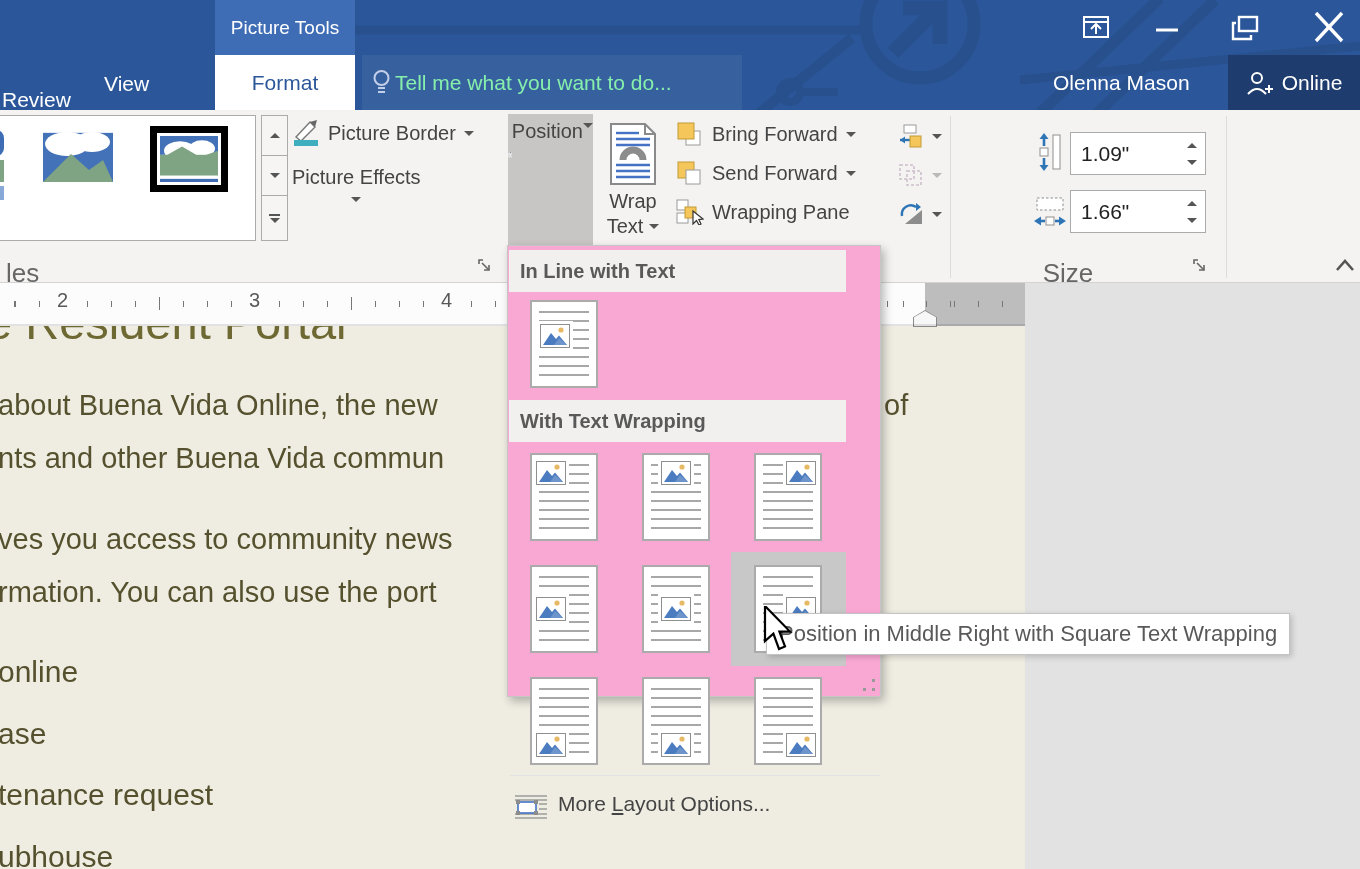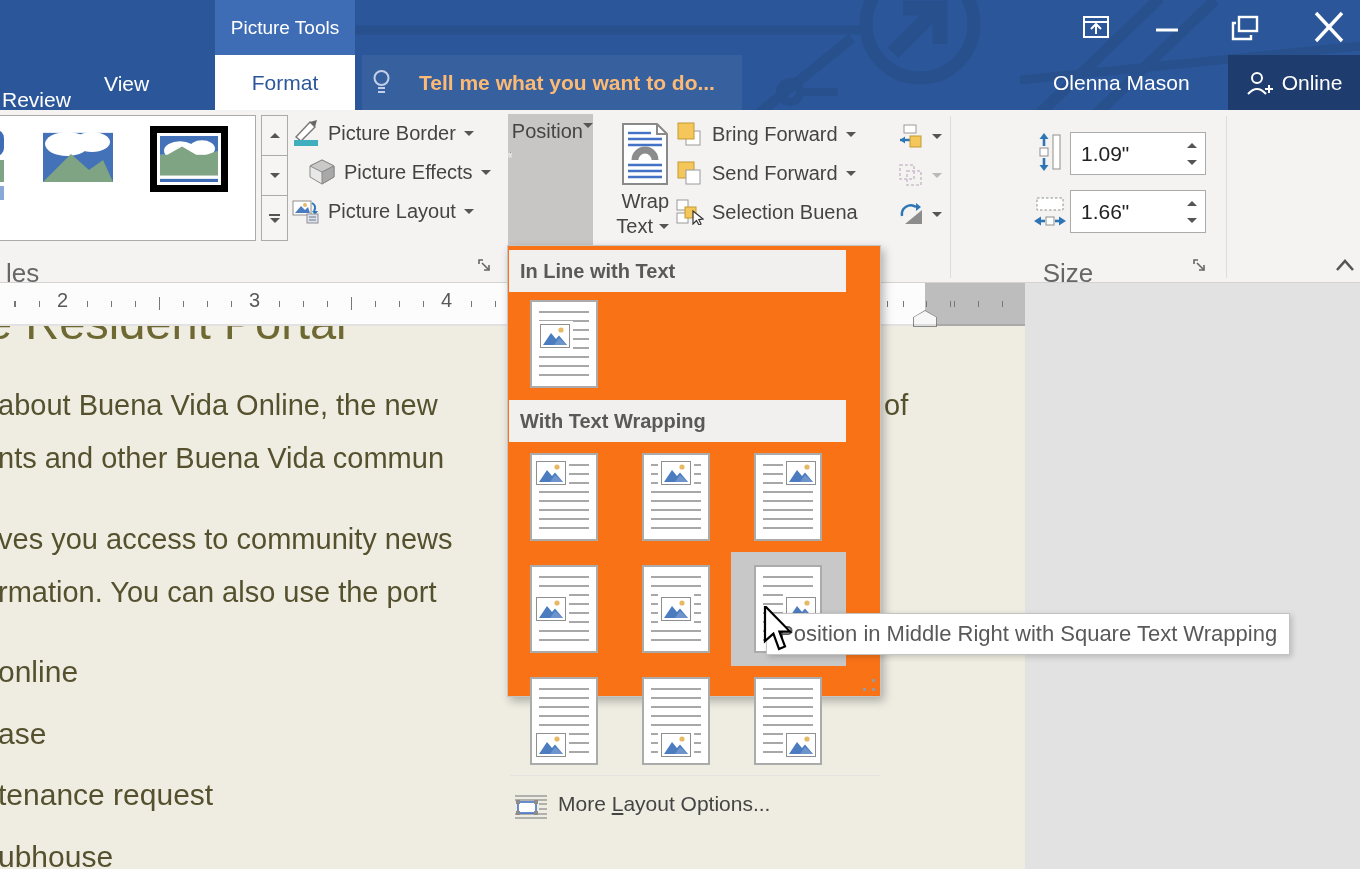--- a/index.html
+++ b/index.html
@@ -10,22 +10,22 @@
 
   
   .titlebar { left:0; top:0; width:1360px; height:110px; background:#2B579A; z-index:30; }
   .circuit { left:0; top:0; z-index:0; }
   .pt-context { left:215px; top:0; width:140px; height:55px; background:#3E6DB5; color:#fff;
     font-size:19px; display:flex; align-items:center; justify-content:center; z-index:2; }
   .tab { color:#fff; font-size:21px; top:72px; z-index:2; }
   .tab-format { left:215px; top:55px; width:140px; height:55px; background:#fff; color:#2B579A;
     font-size:21px; display:flex; align-items:center; justify-content:center; z-index:2; }
   .tellme-band { left:362px; top:55px; width:380px; height:55px; background:rgba(255,255,255,0.06); z-index:1; }
-  .tellme { left:372px; top:55px; height:55px; display:flex; align-items:center; gap:28px;
-    color:#fdba74; font-size:21px; z-index:2;font-weight:bold; }
+  .tellme { left:372px; top:55px; height:55px; display:flex; align-items:center; gap:4px;
+    color:#86efac; font-size:21px; z-index:2; }
   .username { left:1053px; top:71px; color:#fff; font-size:21px; z-index:2; }
   .share-btn { left:1228px; top:55px; width:132px; height:55px; background:#1E3C6D; color:#fff;
     font-size:21px; display:flex; align-items:center; justify-content:center; gap:8px; z-index:2; }
   .wc { z-index:3; cursor:default; }
 
   
   .ribbon { left:0; top:110px; width:1360px; height:173px; background:#F4F3F1; z-index:20;
     border-bottom:1px solid #D5D3D1; }
   .rb-label { font-size:20px; color:#444; white-space:nowrap; }
   .group-sep { width:1px; background:#DEDCDA; top:6px; height:162px; }
@@ -34,21 +34,21 @@
     border-top:5px solid #555; }
   .tri-up { width:0; height:0; border-left:5px solid transparent; border-right:5px solid transparent;
     border-bottom:5px solid #555; }
   .gallery { left:-6px; top:5px; width:262px; height:126px; background:#fff; border:1px solid #ABABAB; overflow:hidden; }
   .gal-btn { left:261px; width:27px; background:#F6F5F4; border:1px solid #ABABAB;
     display:flex; align-items:center; justify-content:center; flex-direction:column; gap:2px; }
   .style-thumb3 { left:155px; top:10px; width:78px; height:66px; background:#000; padding:7px; }
   .style-thumb3 .inner { width:100%; height:100%; border:3px solid #fff; background:#fff; }
   .pos-btn { left:508px; top:4px; width:85px; height:132px; background:#C8C6C4;
     display:flex; flex-direction:row; align-items:flex-start; }
-  .wrap-btn { left:597px; top:4px; width:72px; height:132px; display:flex; flex-direction:column; align-items:flex-end; }
+  .wrap-btn { left:597px; top:4px; width:72px; height:132px; display:flex; flex-direction:column; align-items:center; }
   .arr-row { display:flex; align-items:center; gap:8px; height:28px; }
   .field { background:#fff; border:1px solid #ABABAB; font-size:21px; color:#222;
     display:flex; align-items:center; padding-left:10px; position:absolute; }
   .spin { position:absolute; right:8px; display:flex; flex-direction:column; gap:12px; }
   .launcher line, .launcher path { stroke:#666; stroke-width:1.6; fill:none; }
 
   
   .ruler { left:0; top:283px; width:1360px; height:43px; z-index:10; }
   .ruler-white { left:0; top:0; width:925px; height:43px; background:#FCFCFC; }
   .ruler-gray { left:925px; top:0; width:100px; height:43px; background:#BDBDBD; }
@@ -56,21 +56,21 @@
   .halftick { top:14px; width:1px; height:13px; background:#777; }
   .ruler-num { top:6px; font-size:20px; color:#595959; background:#FCFCFC; padding:0 4px; }
   .ruler-shadow { left:0; top:41px; width:1025px; height:2px; background:rgba(0,0,0,0.10); }
 
   
   .page { left:0; top:326px; width:1025px; height:543px; background:#EFEDE2; z-index:1; }
   .doc-heading { left:-14px; top:-31px; font-size:47px; color:#6E6832; white-space:nowrap; }
   .doc-line { font-size:29px; color:#55512E; white-space:nowrap; }
 
   
-  .menu { left:507px; top:245px; width:374px; height:452px; background:#f97316;
+  .menu { left:507px; top:245px; width:374px; height:452px; background:#f9a8d4;
     border:1px solid #C5C5C5; box-shadow:3px 4px 9px rgba(0,0,0,0.28); z-index:40; }
   .menu-header { left:1px; width:337px; height:42px; background:#F1F0EF; color:#595959;
     font-size:20px; font-weight:bold; display:flex; align-items:center; padding-left:11px; }
   .doc-thumb { width:68px; height:88px; background:#fff; border:2px solid #ABABAB; position:absolute; }
   .tlines { position:absolute; left:7px; right:7px; top:9px; bottom:7px;
     background:repeating-linear-gradient(to bottom,#A8A8A8 0 2px,transparent 2px 9px); }
   .img-icon { position:absolute; width:30px; height:24px; background:#fff; border:1px solid #8F8F8F;
     box-shadow:0 0 0 3px #fff; }
   .sel-highlight { left:223px; top:306px; width:115px; height:114px; background:#C8C8C8; }
   .menu-sep { left:2px; top:529px; width:370px; height:1px; background:#E2E2E2; }
@@ -204,41 +204,27 @@
 
     <div class="abs arr-row" style="left:292px; top:9px;">
       <svg width="28" height="26" viewBox="0 0 28 26">
         <polygon points="4,17 18,2 23,7 9,21" fill="#fff" stroke="#777" stroke-width="1.4"></polygon>
         <polygon points="18,2 23,7 25,0" fill="#666"></polygon>
         <rect x="2" y="20" width="24" height="6" fill="#3FAEBF"></rect>
       </svg>
       <span class="rb-label">Picture Border</span>
       <div class="tri-down"></div>
     </div>
-    <div class="abs arr-row" style="left:308px; top:48px;">
+    <div class="abs arr-row" style="left:292px; top:48px;flex-direction:column;">
       <svg width="28" height="26" viewBox="0 0 28 26">
         <polygon points="14,1 26,7 26,18 14,25 2,18 2,7" fill="#E8E8E8" stroke="#8A8A8A"></polygon>
         <polygon points="14,1 26,7 14,13 2,7" fill="#C9C9C9" stroke="#8A8A8A"></polygon>
         <polygon points="14,13 26,7 26,18 14,25" fill="#A8A8A8" stroke="#8A8A8A"></polygon>
       </svg>
       <span class="rb-label">Picture Effects</span>
-      <div class="tri-down"></div>
-    </div>
-    <div class="abs arr-row" style="left:292px; top:87px;">
-      <svg width="28" height="26" viewBox="0 0 28 26">
-        <rect x="1" y="3" width="18" height="14" fill="#fff" stroke="#8F8F8F"></rect>
-        <circle cx="13" cy="7" r="2" fill="#E8B965"></circle>
-        <polygon points="3,15 9,8 13,12 16,9 18,15" fill="#4C7CC0"></polygon>
-        <path d="M20 5 Q25 8 22 13" stroke="#2E75B6" stroke-width="2" fill="none"></path>
-        <polygon points="20,13 26,13 23,17" fill="#2E75B6"></polygon>
-        <rect x="15" y="16" width="11" height="9" fill="#D9E2F3" stroke="#8F8F8F"></rect>
-        <line x1="17" y1="19" x2="24" y2="19" stroke="#777"></line>
-        <line x1="17" y1="22" x2="24" y2="22" stroke="#777"></line>
-      </svg>
-      <span class="rb-label">Picture Layout</span>
       <div class="tri-down"></div>
     </div>
 
     <div class="abs pos-btn">
       <svg style="margin-top:8px;" width="48" height="66" viewBox="0 0 48 66">
         <rect x="1" y="1" width="46" height="64" fill="#fff" stroke="#8A8A8A" stroke-width="2"></rect>
         <g stroke="#9C9C9C" stroke-width="2">
           <line x1="7" y1="9" x2="24" y2="9"></line>
             <line x1="7" y1="15" x2="24" y2="15"></line>
           <line x1="7" y1="21" x2="24" y2="21"></line>
@@ -294,21 +280,21 @@
       <span class="rb-label">Send Forward</span>
       <div class="tri-down"></div>
     </div>
     <div class="abs arr-row" style="left:676px; top:88px;">
       <svg width="28" height="26" viewBox="0 0 28 26">
         <rect x="1" y="1" width="11" height="10" fill="#fff" stroke="#9A9A9A"></rect>
         <rect x="1" y="14" width="11" height="10" fill="#fff" stroke="#9A9A9A"></rect>
         <rect x="9" y="8" width="11" height="11" fill="#F5C659" stroke="#C29B37"></rect>
         <polygon points="17,12 17,25 20.5,21.5 23,26 25,25 22.8,20.6 27,20" fill="#fff" stroke="#333" stroke-width="1.2"></polygon>
       </svg>
-      <span class="rb-label">Selection Buena</span>
+      <span class="rb-label">Wrapping Pane</span>
     </div>
 
     <div class="abs arr-row" style="left:898px; top:12px;">
       <svg width="26" height="24" viewBox="0 0 26 24">
         <rect x="6" y="1" width="12" height="8" fill="#fff" stroke="#9A9A9A"></rect>
         <line x1="2" y1="16" x2="12" y2="16" stroke="#2E75B6" stroke-width="2.4"></line>
         <polygon points="2,16 7,12.5 7,19.5" fill="#2E75B6"></polygon>
         <rect x="12" y="12" width="11" height="11" fill="#F5C659" stroke="#C29B37"></rect>
       </svg>
       <div class="tri-down"></div>

